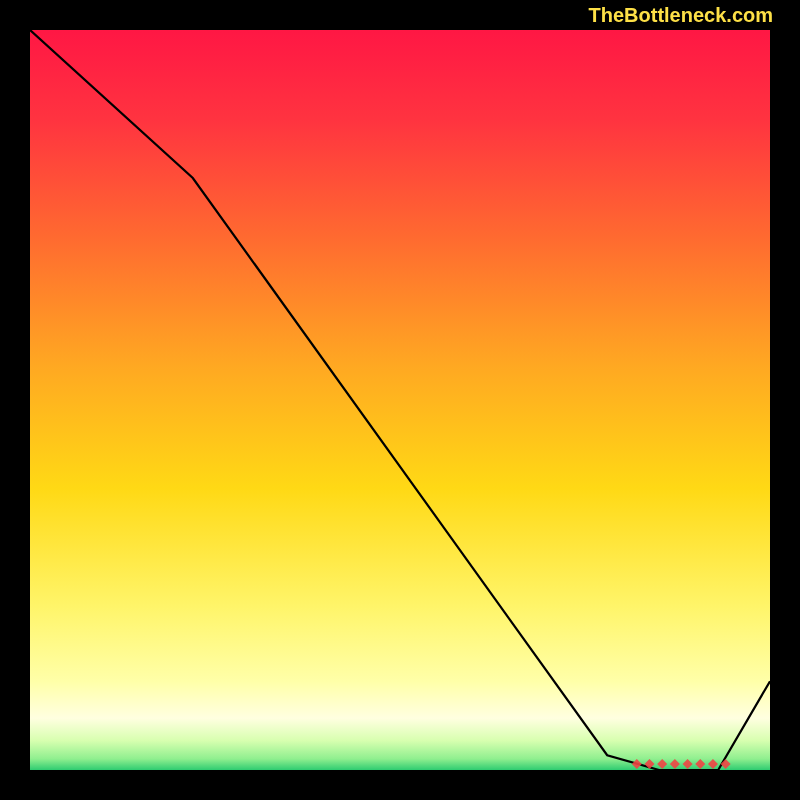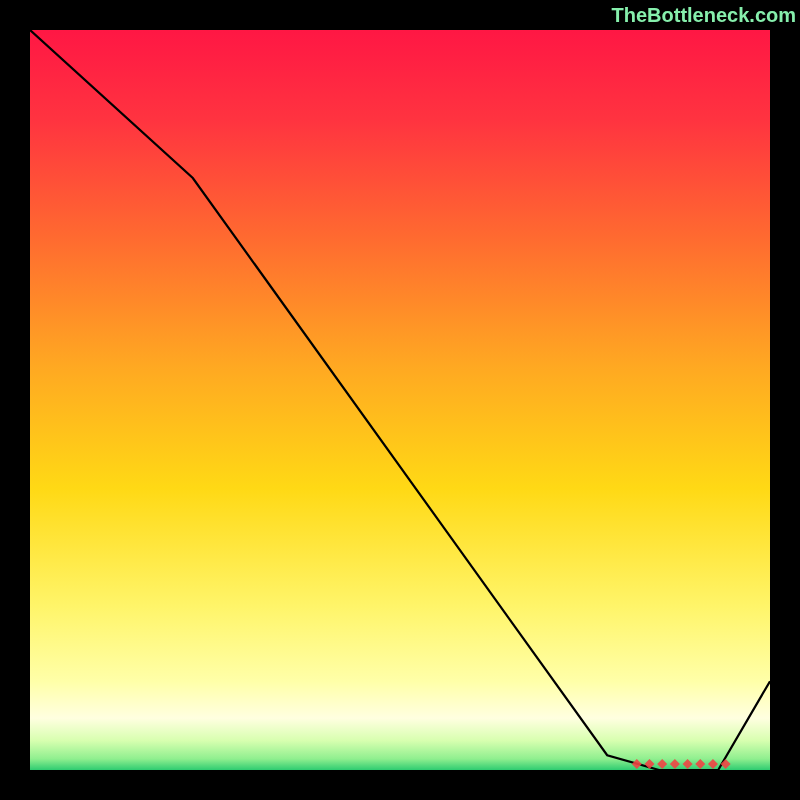--- a/index.html
+++ b/index.html
@@ -7,22 +7,22 @@
     padding: 0;
     width: 800px;
     height: 800px;
     background: #000;
     font-family: Arial, sans-serif;
     position: relative;
   }
   .watermark {
     position: absolute;
     top: 4px;
-    right: 4px;
-    color: #86efac;
+    right: 27px;
+    color: #fde047;
     font-size: 20px;
     font-weight: bold;
   }
   .chart-container {
     position: absolute;
     top: 30px;
     left: 30px;
     width: 740px;
     height: 740px;
     background: #000;

